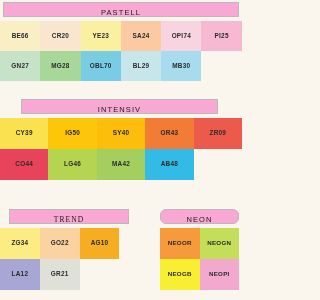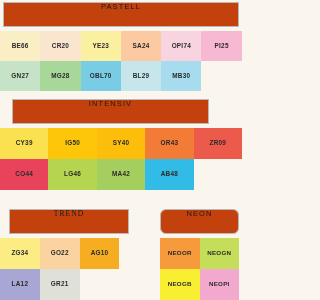--- a/index.html
+++ b/index.html
@@ -8,24 +8,24 @@
     background:#faf6ed;
     font-family:"Liberation Sans", sans-serif;
     overflow:hidden;
     position:relative;
   }
   .page{position:absolute;inset:0;}
 
   .section{position:absolute;}
 
   .sec-header{
-    background:#c2410c;
+    background:#f9a8d4;
     border:1px solid #b9b9b9;
-    height:25px;
-    display:flex;align-items:flex-start;justify-content:center;
+    height:15px;
+    display:flex;align-items:flex-end;justify-content:center;
     box-sizing:border-box;
   }
   .sec-header span{
     font-size:7.5px;
     letter-spacing:1.1px;
     color:#1a1a1a;
     font-weight:400;
     line-height:1;
   }
 
@@ -48,21 +48,21 @@
 
   
   #sec-pastell{left:0;top:2px;width:242px;}
   #sec-pastell .sec-header{width:236px;margin-left:3px;}
   #sec-pastell .grid{margin-top:4px;}
   #sec-pastell .swatch{width:40.3px;height:30px;}
   #sec-pastell .swatch span{font-size:6.4px;}
 
   
   #sec-intensiv{left:0;top:99px;width:242px;}
-  #sec-intensiv .sec-header{width:197px;margin-left:12px;}
+  #sec-intensiv .sec-header{width:197px;margin-left:21px;}
   #sec-intensiv .grid{margin-top:4px;}
   #sec-intensiv .swatch{width:48.5px;height:31px;}
 
   
   #sec-trend{left:0;top:209px;width:124px;}
   #sec-trend .sec-header{width:120px;margin-left:9px;font-family:Liberation Serif, serif;}
   #sec-trend .grid{margin-top:4px;}
   #sec-trend .swatch{width:39.8px;height:31px;}
 
   

